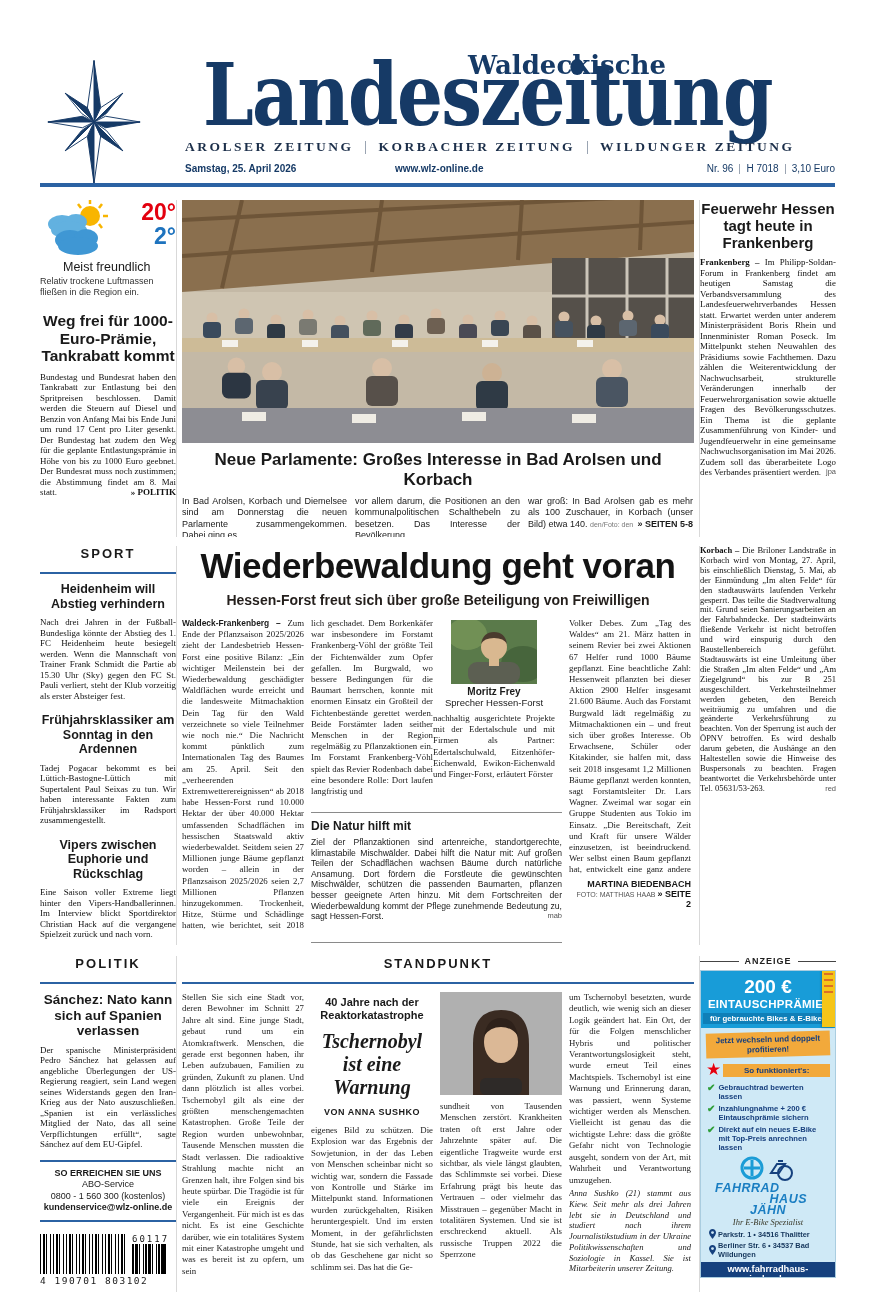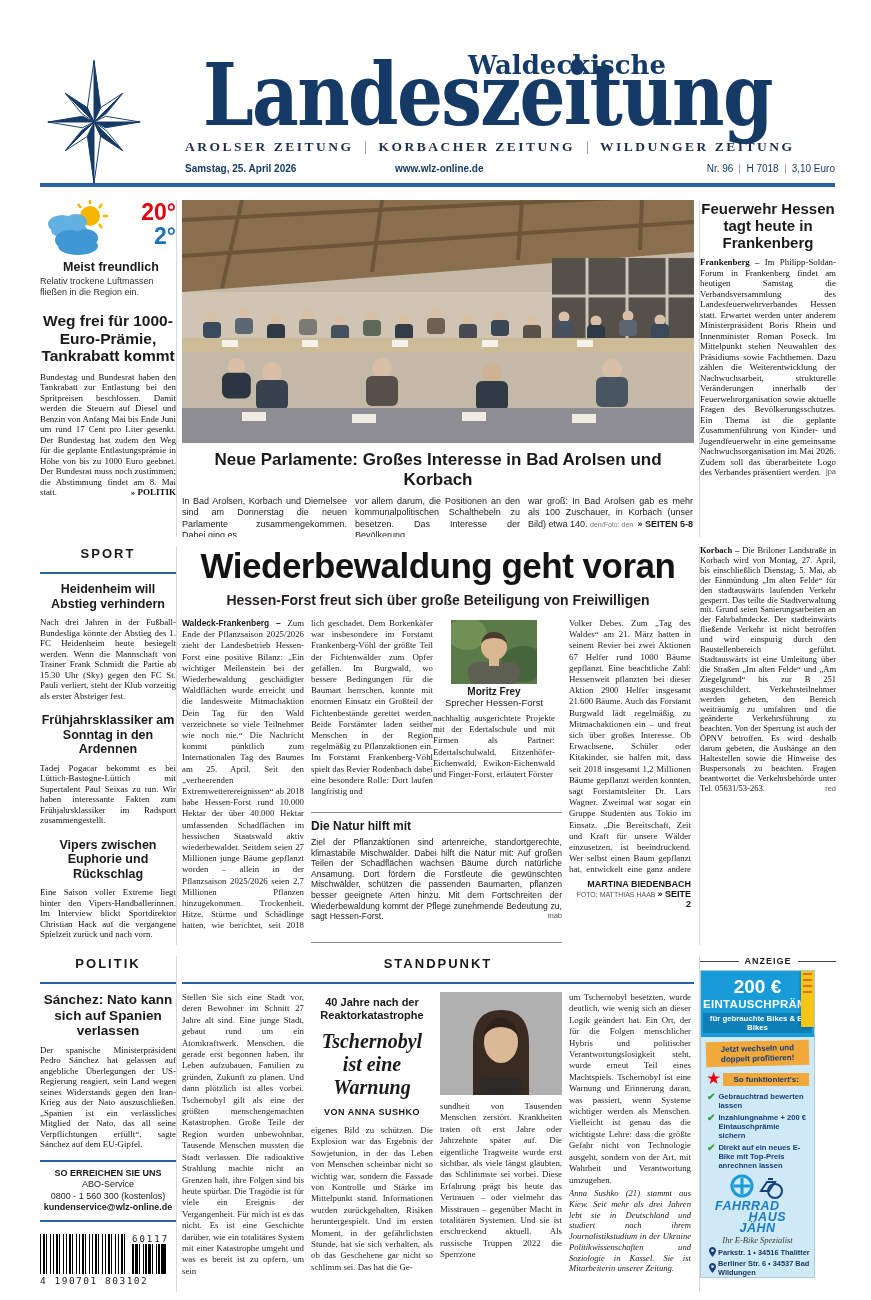--- a/index.html
+++ b/index.html
@@ -41,21 +41,21 @@
   .lead { font-weight:bold; }
   .endref { font-weight:bold; float:right; font-size:9px; }
   .credit { float:right; color:#555; font-size:7.5px; font-family:"Liberation Sans",sans-serif; }
   .sec-label { font-size:13px; font-weight:bold; text-align:center; letter-spacing:2px;
                padding-bottom:11px; border-bottom:2.5px solid #2b62a3; margin-bottom:8px; }
 
   
   .weather { display:flex; align-items:flex-start; margin-bottom:4px; }
   .temps { margin-left:auto; text-align:right; line-height:24px; font-weight:bold; font-size:23px; }
   .temp-high { color:#e3000f; } .temp-low { color:#1e73be; }
-  .weather-cond { font-weight:bold; font-size:12.5px; margin-top:2px;padding-left:23px; }
+  .weather-cond { font-weight:normal; font-size:12.5px; margin-top:2px;padding-left:23px; }
   .weather-desc { font-size:9px; line-height:11px; color:#333; margin-top:2px; }
 
   .brief-title { font-size:15.5px; line-height:17.5px; font-weight:bold; text-align:center; margin:14px 0 7px; }
 
   
   .photo-wrap { width:512px; height:243px; overflow:hidden; background:#9b8a72; }
   .cap-head { font-size:17px; font-weight:bold; text-align:center; margin:7px 0 6px; }
   .cap-cols { display:flex; gap:8px; }
   .cap-col { width:165px; font-size:9px; line-height:11.3px; text-align:justify; hyphens:auto; }
   .cap-credit { color:#777; font-size:7px; }
@@ -99,21 +99,21 @@
   .sp-head { font-family:"Liberation Serif", serif; font-style:italic; font-size:20px; line-height:23px;
              text-align:center; margin-bottom:8px; }
   .sp-byline { font-size:9px; font-weight:bold; text-align:center; letter-spacing:.5px; margin-bottom:8px; }
   .sp-bio { font-family:"Liberation Serif", serif; font-style:italic; font-size:8.6px; line-height:10.8px;
             text-align:justify; hyphens:auto; margin-top:2px; }
 
   
   .ad-label { display:flex; align-items:center; gap:6px; font-size:9px; font-weight:bold;
               letter-spacing:1px; color:#222; margin-bottom:4px; }
   .ad-label .dash { flex:1; height:1px; background:#444; }
-  .ad-box { position:relative; width:115px; height:308px; background:#cfe9f6; border:1px solid #aacde0; overflow:hidden; }
+  .ad-box { position:relative; width:136px; height:308px; background:#cfe9f6; border:1px solid #aacde0; overflow:hidden; }
   .ad-top { background:#189cd8; text-align:center; padding:5px 2px 4px; color:#fff; }
   .ad-200 { font-size:19px; font-weight:bold; color:#fff; }
   .ad-praemie { font-size:11.5px; font-weight:bold; letter-spacing:.3px; }
   .ad-sub { font-size:7.8px; font-weight:bold; background:#0f7fb8; margin-top:3px; padding:1px 0; }
   .ad-orange { background:#f2a93b; color:#173f7d; font-weight:bold; font-size:8px; text-align:center;
                padding:3px 4px; margin:4px 5px 0; transform:rotate(-1.5deg); line-height:9.5px; }
   .ad-sofunkt { display:flex; align-items:center; margin:5px 5px 0; }
   .ad-star { color:#e3000f; font-size:17px; line-height:16px; margin-right:2px; text-shadow:0 0 1px #fff; }
   .ad-sofunkt .strip { flex:1; background:#f2a93b; color:#173f7d; font-weight:bold; font-size:8px;
                        text-align:center; padding:2px 0; }

